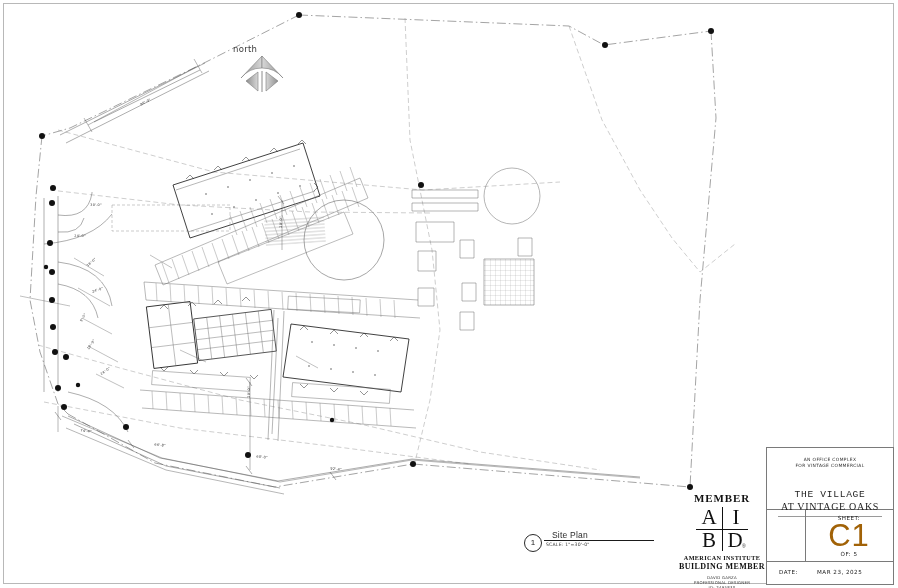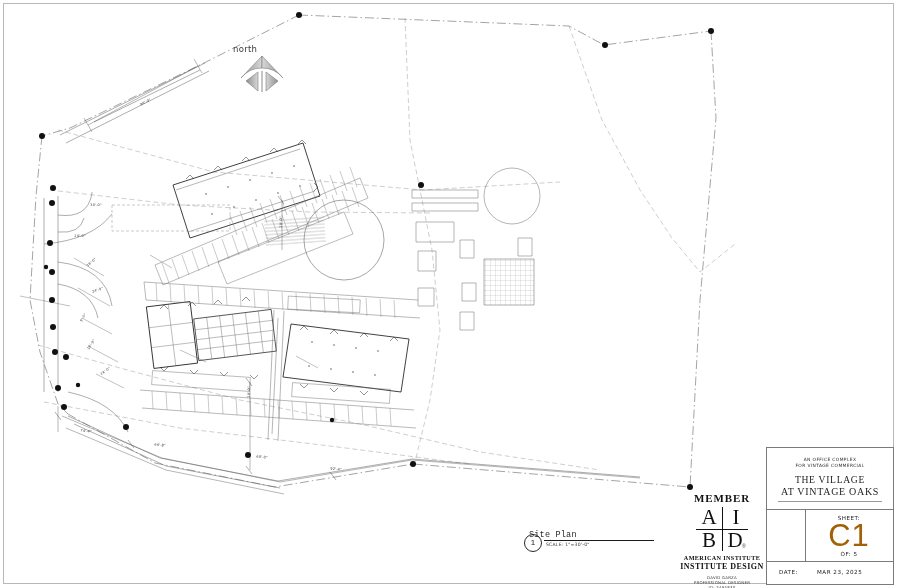--- a/index.html
+++ b/index.html
@@ -67,22 +67,22 @@
     border: 1px solid #2a2a2a;
     border-radius: 50%;
     font-size: 8px;
     line-height: 16px;
     text-align: center;
     color: #1a1a1a;
     font-family: "Liberation Sans", sans-serif;
   }
   #siteplan-title .sp-name {
     position: absolute;
-    left: 5px; top: 0px;
-    font-family: Liberation Mono, monospace;
+    left: 28px; top: 0px;
+    font-family: Liberation Sans, sans-serif;
     font-size: 8.5px;
     color: #2a2a2a;
     letter-spacing: .2px;
   }
   #siteplan-title .sp-scale {
     position: absolute;
     left: 22px; top: 12px;
     font-family: "DejaVu Sans", sans-serif;
     font-size: 4.6px;
     color: #3d3d3d;
@@ -201,25 +201,25 @@
     line-height: 6px;
     margin-top: 9px;
   }
   #tb-project .sub2 {
     font-family: "DejaVu Sans", sans-serif;
     font-size: 4.4px;
     letter-spacing: .4px;
     line-height: 6px;
   }
   #tb-project .pname1 {
-    font-family: Liberation Serif, serif;
+    font-family: Liberation Mono, monospace;
     font-size: 9.6px;
     letter-spacing: .7px;
     line-height: 11.5px;
-    margin-top: 5px;
+    margin-top: 20px;
     color: #1e1e1e;
   }
   #tb-project .pname2 {
     font-family: "Liberation Serif", serif;
     font-size: 10px;
     letter-spacing: .7px;
     line-height: 11.5px;
     color: #1e1e1e;
   }
   #tb-project .pname-rule {
@@ -697,21 +697,21 @@
     <div class="logo-grid">
       <div class="vline"></div>
       <div class="hline"></div>
       <div class="lg lg-a">A</div>
       <div class="lg lg-i">I</div>
       <div class="lg lg-b">B</div>
       <div class="lg lg-d">D</div>
       <div class="lg-r">®</div>
     </div>
     <div class="org1">AMERICAN INSTITUTE</div>
-    <div class="org2">INSTITUTE DESIGN</div>
+    <div class="org2">BUILDING MEMBER</div>
     <div class="credit">
       <div>DAVID GARZA</div>
       <div>PROFESSIONAL DESIGNER</div>
       <div>ID: 2495830</div>
     </div>
   </div>
 
   <div id="title-block">
 
     <div id="tb-project">

